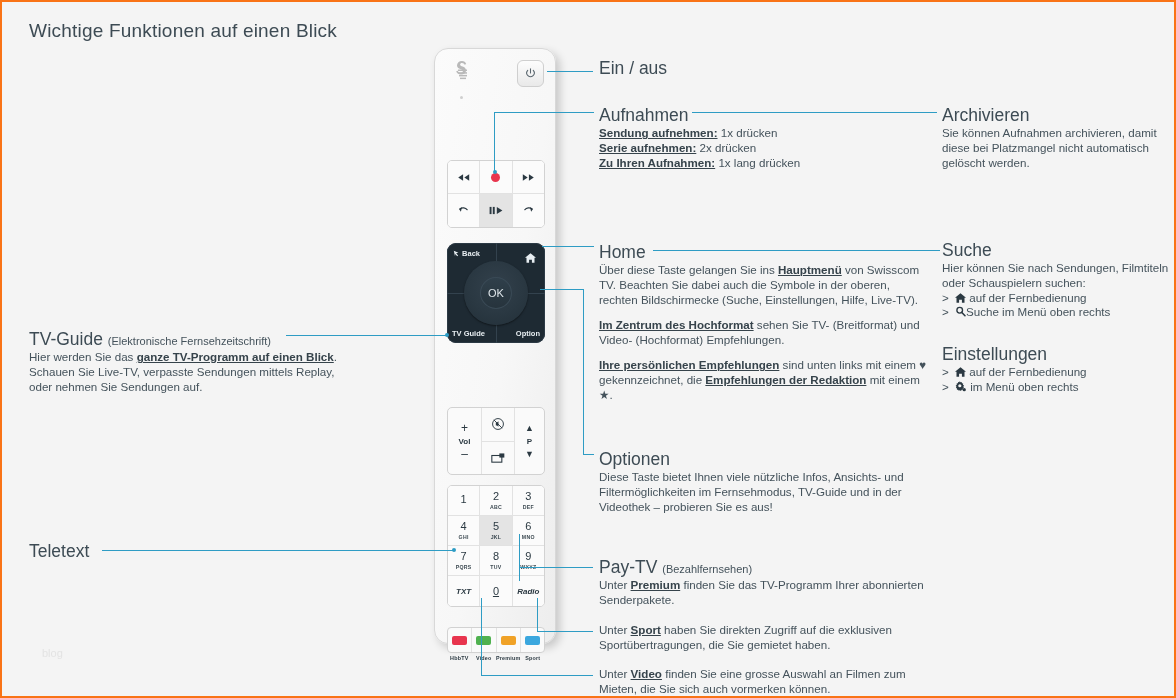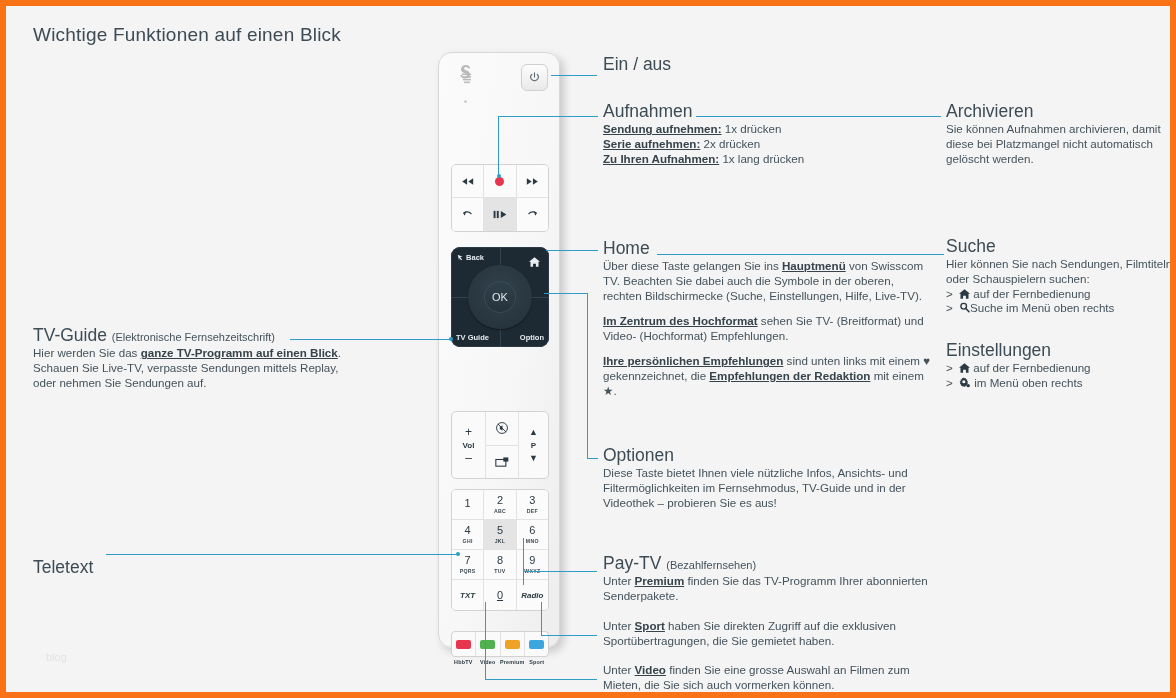--- a/index.html
+++ b/index.html
@@ -5,39 +5,39 @@
   html, body {
     margin: 0;
     padding: 0;
     background: #ffffff;
   }
   #page {
     position: relative;
     width: 1176px;
     height: 698px;
     background: #f4f4f4;
-    border: 6px solid #f97316;
+    border: 2px solid #f97316;
     box-sizing: border-box;
     overflow: hidden;
     font-family: "Liberation Sans", sans-serif;
     color: #3c4a52;
     padding-left: 28px;
   }
 
   
   .page-title {
     position: absolute;
     left: 27px;
     top: 18px;
     font-size: 19px;
     font-weight: 400;
     color: #3d4b54;
     letter-spacing: .2px;
   }
-  .sec { position: absolute; }
+  .sec { position: absolute; margin-top: 8px; }
   .sec-head {
     font-size: 17.5px;
     font-weight: 400;
     color: #3d4b54;
     line-height: 1.05;
     white-space: nowrap;
   }
   .sec-head .sub {
     font-size: 11px;
     color: #44525b;
@@ -554,21 +554,21 @@
       <div>Schauen Sie Live-TV, verpasste Sendungen mittels Replay,</div>
       <div>oder nehmen Sie Sendungen auf.</div>
     </div>
   </div>
 
   <div class="sec" style="left:597px; top:440px; width:320px;">
     <div class="sec-head">Optionen</div>
     <div class="sec-body">Diese Taste bietet Ihnen viele nützliche Infos, Ansichts- und Filtermöglichkeiten im Fernsehmodus, TV-Guide und in der Videothek – probieren Sie es aus!</div>
   </div>
 
-  <div class="sec" style="left:27px; top:552px;">
+  <div class="sec" style="left:27px; top:532px;">
     <div class="sec-head">Teletext</div>
   </div>
 
   <div class="sec" style="left:597px; top:548px; width:330px;">
     <div class="sec-head">
       <span>Pay-TV</span>
       <span class="sub">(Bezahlfernsehen)</span>
     </div>
     <div class="sec-body">
       <span>Unter </span><b>Premium</b><span> finden Sie das TV-Programm Ihrer abonnierten Senderpakete.</span>

